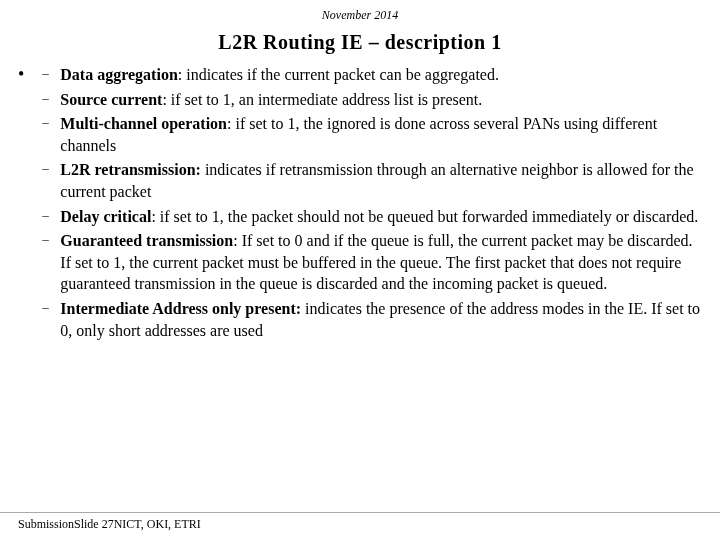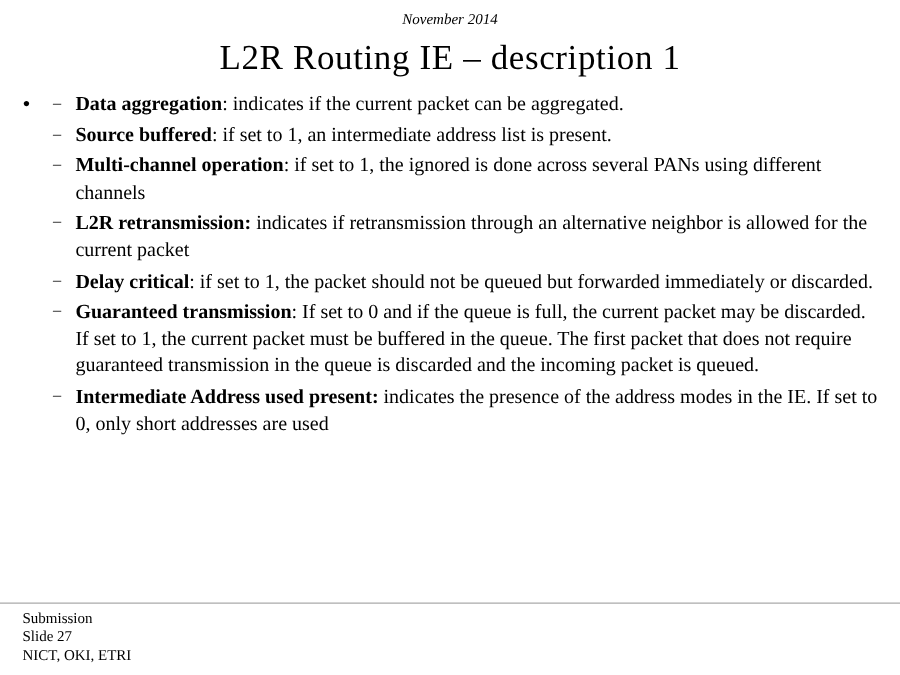--- a/index.html
+++ b/index.html
@@ -15,22 +15,22 @@
     }
     .header {
       display: flex;
       justify-content: center;
       padding: 8px 18px 4px 18px;
       font-size: 12px;
       font-style: italic;
     }
     .title {
       text-align: center;
-      font-size: 28px;
-      font-weight: normal;
+      font-size: 20px;
+      font-weight: bold;
       padding: 4px 18px 8px 18px;
       letter-spacing: 0.5px;
     }
     .content {
       padding: 2px 18px 0 18px;
     }
     .descriptor-label {
       font-weight: bold;
       font-style: italic;
       font-size: 14px;
@@ -91,21 +91,20 @@
       position: absolute;
       bottom: 8px;
       left: 0;
       right: 0;
       display: flex;
       justify-content: flex-start;
       padding: 0 18px;
       font-size: 12px;
       border-top: 1px solid #aaa;
       padding-top: 4px;
-      flex-direction: column;
     }
   </style>
 </head>
 <body>
 
 <div class="header">
   <span>November 2014</span>
 </div>
 
 <div class="title">L2R Routing IE – description 1</div>
@@ -117,21 +116,21 @@
       <ul class="dash-list">
         <li class="dash-item">
           <span class="dash">–</span>
           <span class="dash-text">
             <span class="bold-term">Data aggregation</span><span>: indicates if the current packet can be aggregated.</span>
           </span>
         </li>
         <li class="dash-item">
           <span class="dash">–</span>
           <span class="dash-text">
-            <span class="bold-term">Source buffered</span><span>: if set to 1, an intermediate address list is present.</span>
+            <span class="bold-term">Source current</span><span>: if set to 1, an intermediate address list is present.</span>
           </span>
         </li>
         <li class="dash-item">
           <span class="dash">–</span>
           <span class="dash-text">
             <span class="bold-term">Multi-channel operation</span><span>: if set to 1, the ignored is done across several PANs using different channels</span>
           </span>
         </li>
         <li class="dash-item">
           <span class="dash">–</span>
@@ -149,21 +148,21 @@
           <span class="dash">–</span>
           <span class="dash-text">
             <span class="bold-term">Guaranteed transmission</span><span>: If set to 0 and if the queue is full, the current packet may be discarded. If set to 1, the current packet must be buffered in the queue. The first packet that does not require guaranteed transmission in the queue is discarded and the incoming packet is queued.</span>
           </span>
         </li>
       </ul>
       <ul class="dash-list">
         <li class="dash-item">
           <span class="dash">–</span>
           <span class="dash-text">
-            <span class="bold-term">Intermediate Address used present:</span><span> indicates the presence of the address modes in the IE. If set to 0, only short addresses are used</span>
+            <span class="bold-term">Intermediate Address only present:</span><span> indicates the presence of the address modes in the IE. If set to 0, only short addresses are used</span>
           </span>
         </li>
       </ul>
     </div>
   </div>
 </div>
 
 <div class="footer">
   <span>Submission</span>
   <span>Slide 27</span>

